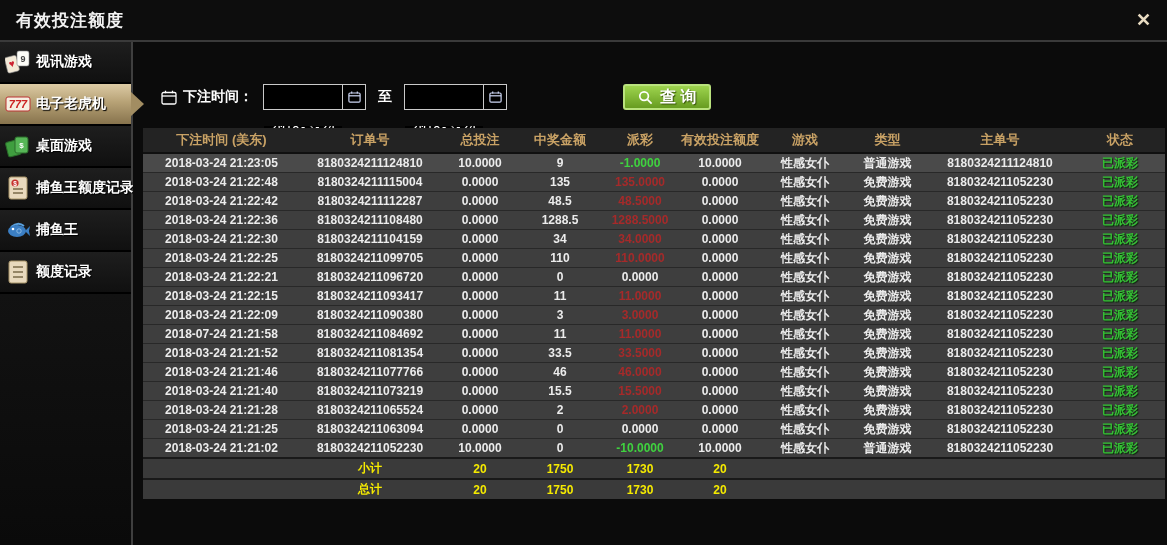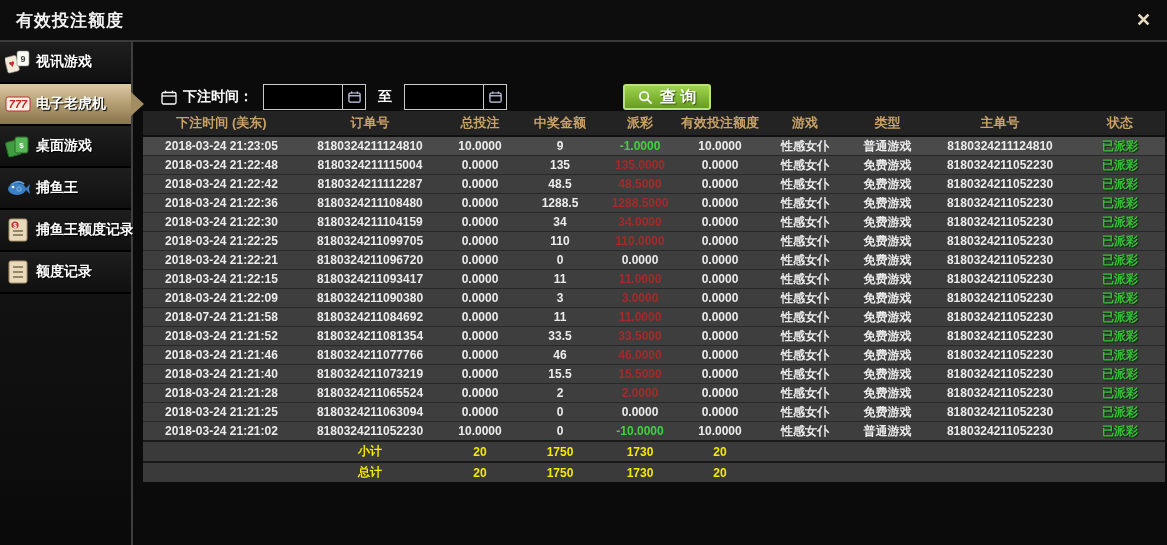--- a/index.html
+++ b/index.html
@@ -32,21 +32,21 @@
   .date-input{width:74px;background:#000;border:none;outline:none;color:#fff;
     font-family:"DejaVu Sans Mono",monospace;font-size:12px;text-align:center;margin-top:41px;}
   .date-btn{width:22px;border-left:1px solid #c9c9c9;display:flex;align-items:center;
     justify-content:center;background:#000;cursor:pointer;}
   .to-label{color:#fff;font-weight:bold;margin:0 12px;font-size:14px;}
   .search-btn{margin-left:116px;display:flex;align-items:center;gap:7px;
     background:linear-gradient(180deg,#9ed44e,#679c20);border:2px solid #b9e27d;border-radius:3px;
     color:#fff;font-weight:bold;font-size:16px;padding:0 13px;height:26px;cursor:pointer;
     text-shadow:1px 1px 1px #365208;}
   
-  table.grid{position:absolute;top:69px;left:10px;width:1022px;border-collapse:collapse;
+  table.grid{position:absolute;top:86px;left:10px;width:1022px;border-collapse:collapse;
     table-layout:fixed;}
   .grid th{height:24px;background:#232323;color:#c9a265;font-size:13px;font-weight:bold;
     border-bottom:2px solid #101010;padding:0;text-align:center;}
   .grid td{height:18px;background:#3e3e3e;color:#ececec;font-size:12px;font-weight:bold;
     text-align:center;border-top:1px solid #282828;padding:0;white-space:nowrap;overflow:hidden;}
   .grid tr.first td{background:#4a4a4a;margin-left:37px;}
   .grid td.red{color:#a52a2a;}
   .grid td.green{color:#3fd23f;}
   .grid td.status{color:#35c435;text-shadow:1px 1px 1px #0a2a0a;}
   .grid tr.summary td{background:#3a3a3a;color:#f5ea00;height:19px;border-top:2px solid #191919;}
@@ -85,37 +85,37 @@
       <div class="side-item">
         <svg width="26" height="26" viewBox="0 0 26 26">
           <rect x="2" y="8" width="13" height="15" rx="2" fill="#3f9e3f" stroke="#2a6b2a" transform="rotate(-14 8 16)"></rect>
           <rect x="10" y="4" width="13" height="16" rx="2" fill="#57b657" stroke="#2a6b2a"></rect>
           <text x="16.5" y="15" font-size="8" fill="#fff" text-anchor="middle" font-weight="bold">$</text>
         </svg>
         <span class="label">桌面游戏</span>
       </div>
       <div class="side-item">
         <svg width="26" height="26" viewBox="0 0 26 26">
+          <rect x="4" y="2" width="18" height="22" rx="2" fill="#e8d9bd" stroke="#a89468"></rect>
+          <line x1="8" y1="14" x2="18" y2="14" stroke="#7a6a4a" stroke-width="1.5"></line>
+          <line x1="8" y1="18" x2="18" y2="18" stroke="#7a6a4a" stroke-width="1.5"></line>
+          <circle cx="10" cy="8" r="3.6" fill="#c8322e"></circle>
+          <text x="10" y="10.5" font-size="6.5" fill="#fff" text-anchor="middle" font-weight="bold">$</text>
+        </svg>
+        <span class="label">捕鱼王额度记录</span>
+      </div>
+      <div class="side-item">
+        <svg width="26" height="26" viewBox="0 0 26 26">
           <path d="M6 10 Q13 4 19 9" fill="none" stroke="#5aa0dd" stroke-width="2"></path>
           <ellipse cx="12" cy="14" rx="9" ry="6" fill="#3b7fc4"></ellipse>
           <path d="M20 14 L25 9 L24 14 L25 19 Z" fill="#3b7fc4"></path>
           <circle cx="8" cy="12" r="1.3" fill="#fff"></circle>
           <circle cx="14" cy="14" r="2.2" fill="none" stroke="#9cc4e8" stroke-width="0.8"></circle>
         </svg>
         <span class="label">捕鱼王</span>
-      </div>
-      <div class="side-item">
-        <svg width="26" height="26" viewBox="0 0 26 26">
-          <rect x="4" y="2" width="18" height="22" rx="2" fill="#e8d9bd" stroke="#a89468"></rect>
-          <line x1="8" y1="14" x2="18" y2="14" stroke="#7a6a4a" stroke-width="1.5"></line>
-          <line x1="8" y1="18" x2="18" y2="18" stroke="#7a6a4a" stroke-width="1.5"></line>
-          <circle cx="10" cy="8" r="3.6" fill="#c8322e"></circle>
-          <text x="10" y="10.5" font-size="6.5" fill="#fff" text-anchor="middle" font-weight="bold">$</text>
-        </svg>
-        <span class="label">捕鱼王额度记录</span>
       </div>
       <div class="side-item">
         <svg width="26" height="26" viewBox="0 0 26 26">
           <rect x="4" y="2" width="18" height="22" rx="2" fill="#e8d9bd" stroke="#a89468"></rect>
           <line x1="8" y1="8" x2="18" y2="8" stroke="#7a6a4a" stroke-width="1.5"></line>
           <line x1="8" y1="13" x2="18" y2="13" stroke="#7a6a4a" stroke-width="1.5"></line>
           <line x1="8" y1="18" x2="18" y2="18" stroke="#7a6a4a" stroke-width="1.5"></line>
         </svg>
         <span class="label">额度记录</span>
       </div>

